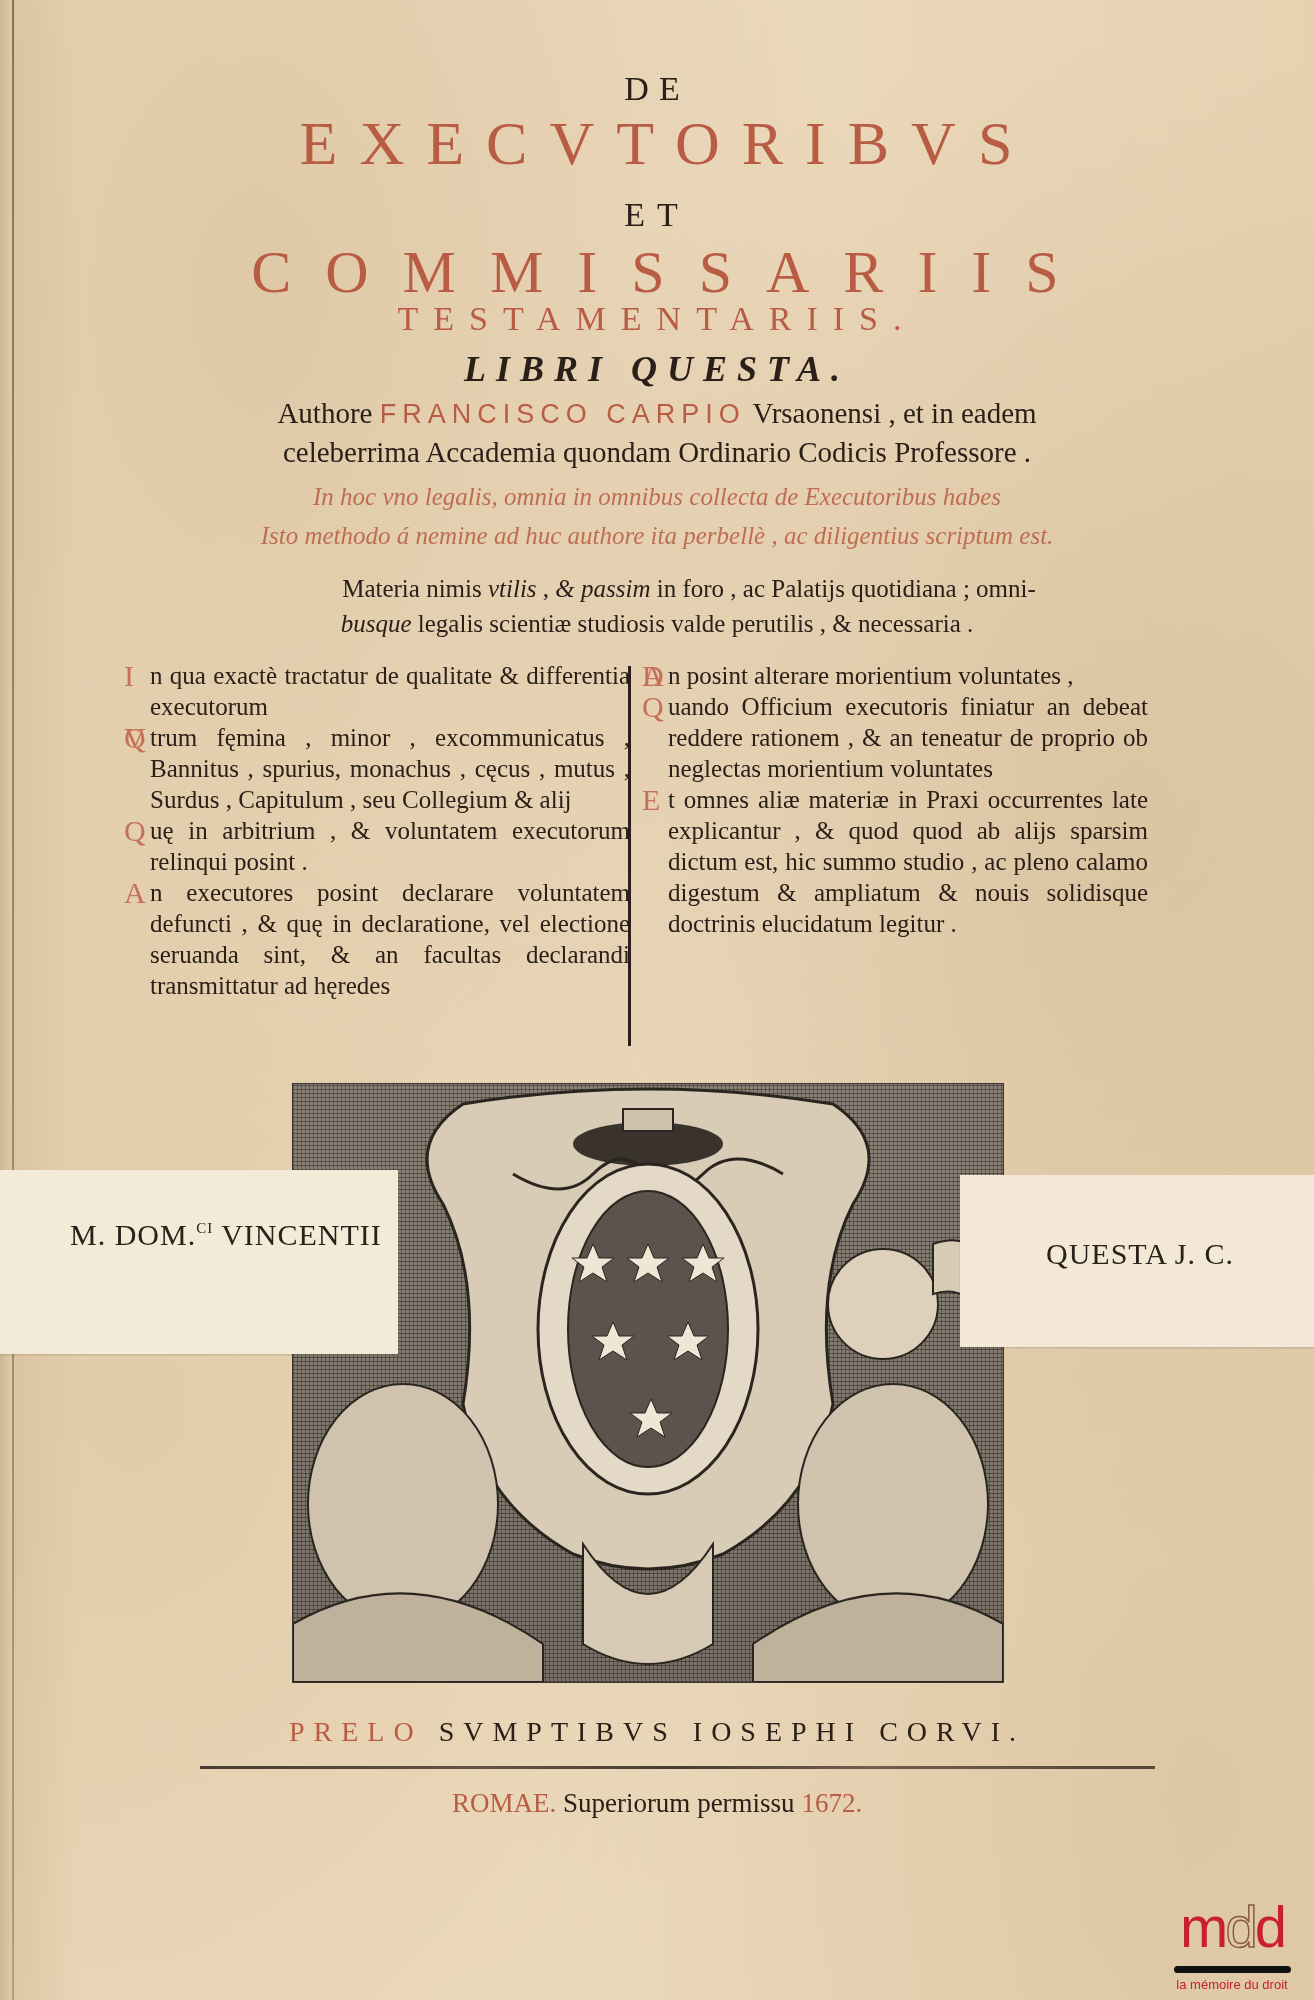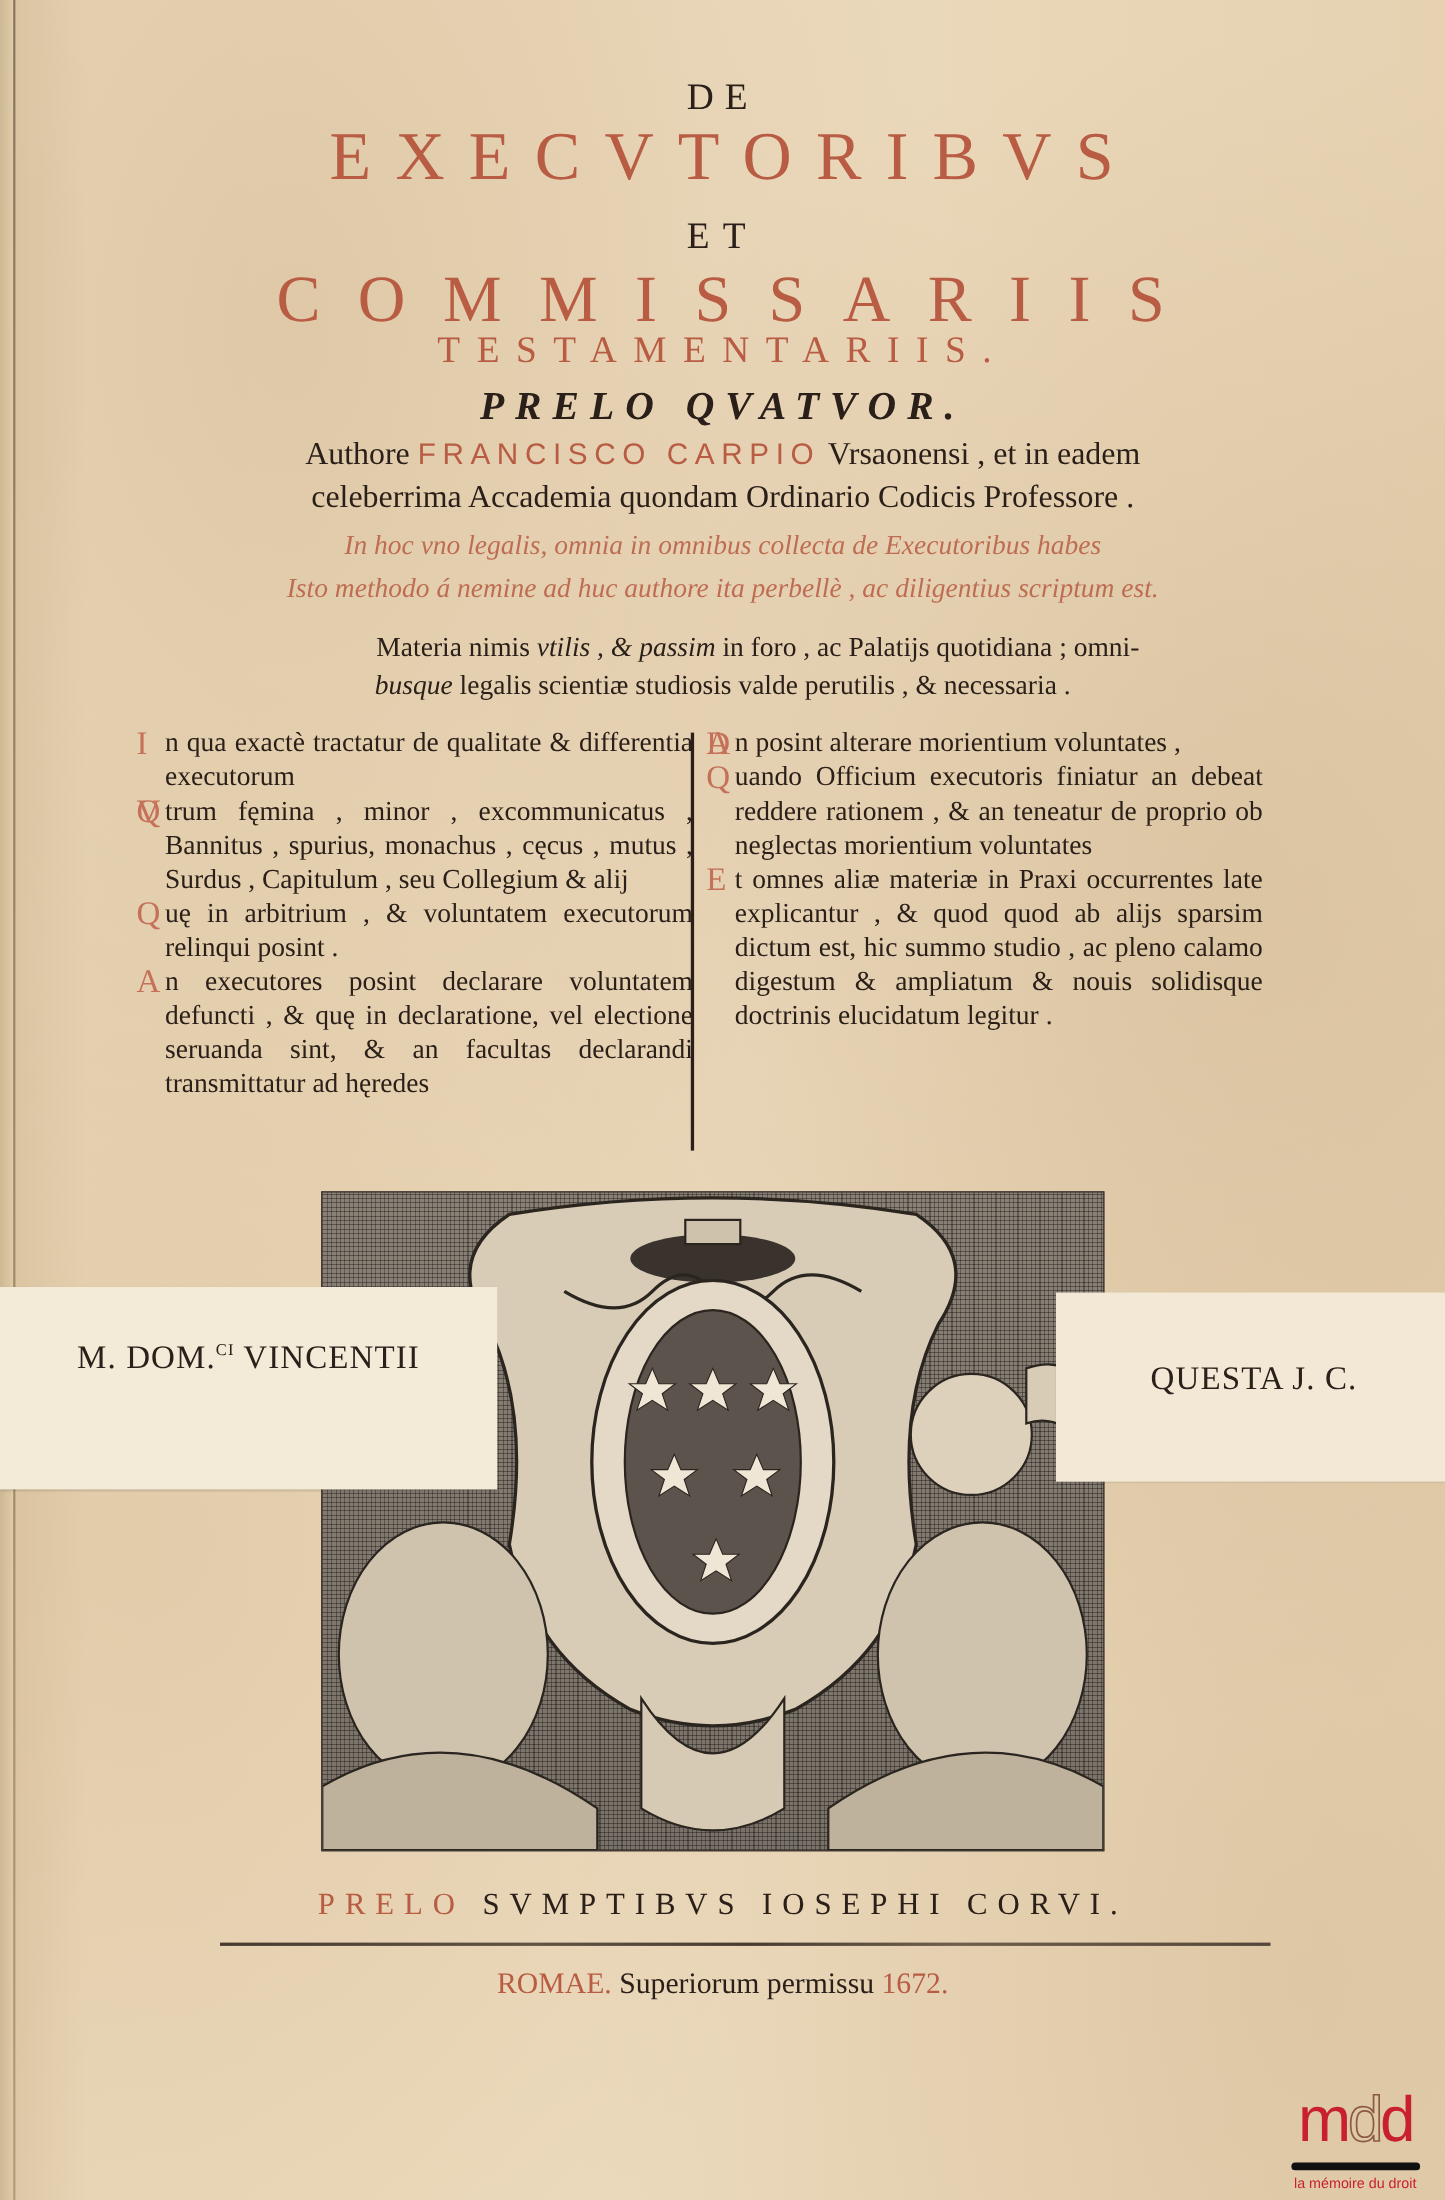--- a/index.html
+++ b/index.html
@@ -56,21 +56,21 @@
     background:#5a5048;
     background-image:
       repeating-linear-gradient(0deg, rgba(0,0,0,0.35) 0 1px, rgba(0,0,0,0) 1px 4px),
       repeating-linear-gradient(90deg, rgba(0,0,0,0.30) 0 1px, rgba(0,0,0,0) 1px 4px),
       linear-gradient(#8a8176,#7a7168);
     border:1px solid #3b342e;
   }
   .engraving svg { position:absolute; left:0; top:0; }
 
   .slip-left {
-    position:absolute; left:0; top:1170px; width:452px; height:184px;
+    position:absolute; left:0; top:1170px; width:398px; height:184px;
     background:#f3ead8; box-shadow:0 1px 2px rgba(0,0,0,0.15);
   }
   .slip-right {
     position:absolute; left:960px; top:1175px; width:354px; height:172px;
     background:#f2e8d5; box-shadow:0 1px 2px rgba(0,0,0,0.15);
   }
   .slip-text { position:absolute; font-family:"Liberation Serif", serif; font-size:30px; color:#2a211b; letter-spacing:1px; }
   .slip-left .slip-text { left:70px; top:48px; }
   .slip-right .slip-text { left:86px; top:62px; }
   sup.ci { font-size:15px; vertical-align:top; position:relative; top:2px; }
@@ -92,21 +92,21 @@
 <body>
 
 <div class="page-fold"></div>
 <div class="page-edge"></div>
 
 <div class="center title-de black">DE</div>
 <div class="center title-exec red">EXECVTORIBVS</div>
 <div class="center title-et black">ET</div>
 <div class="center title-comm red">COMMISSARIIS</div>
 <div class="center title-test red">TESTAMENTARIIS.</div>
-<div class="center libri black">PRELO QVATVOR.</div>
+<div class="center libri black">LIBRI QUESTA.</div>
 
 <div class="center author-line black">
   <span>Authore</span>
   <span class="author-name red">FRANCISCO CARPIO</span>
   <span>Vrsaonensi , et in eadem</span>
 </div>
 <div class="center author-line2 black">celeberrima Accademia quondam Ordinario Codicis Professore .</div>
 
 <div class="center inhoc1 red it">In hoc vno legalis, omnia in omnibus collecta de Executoribus habes</div>
 <div class="center inhoc2 red it">Isto methodo á nemine ad huc authore ita perbellè , ac diligentius scriptum est.</div>

